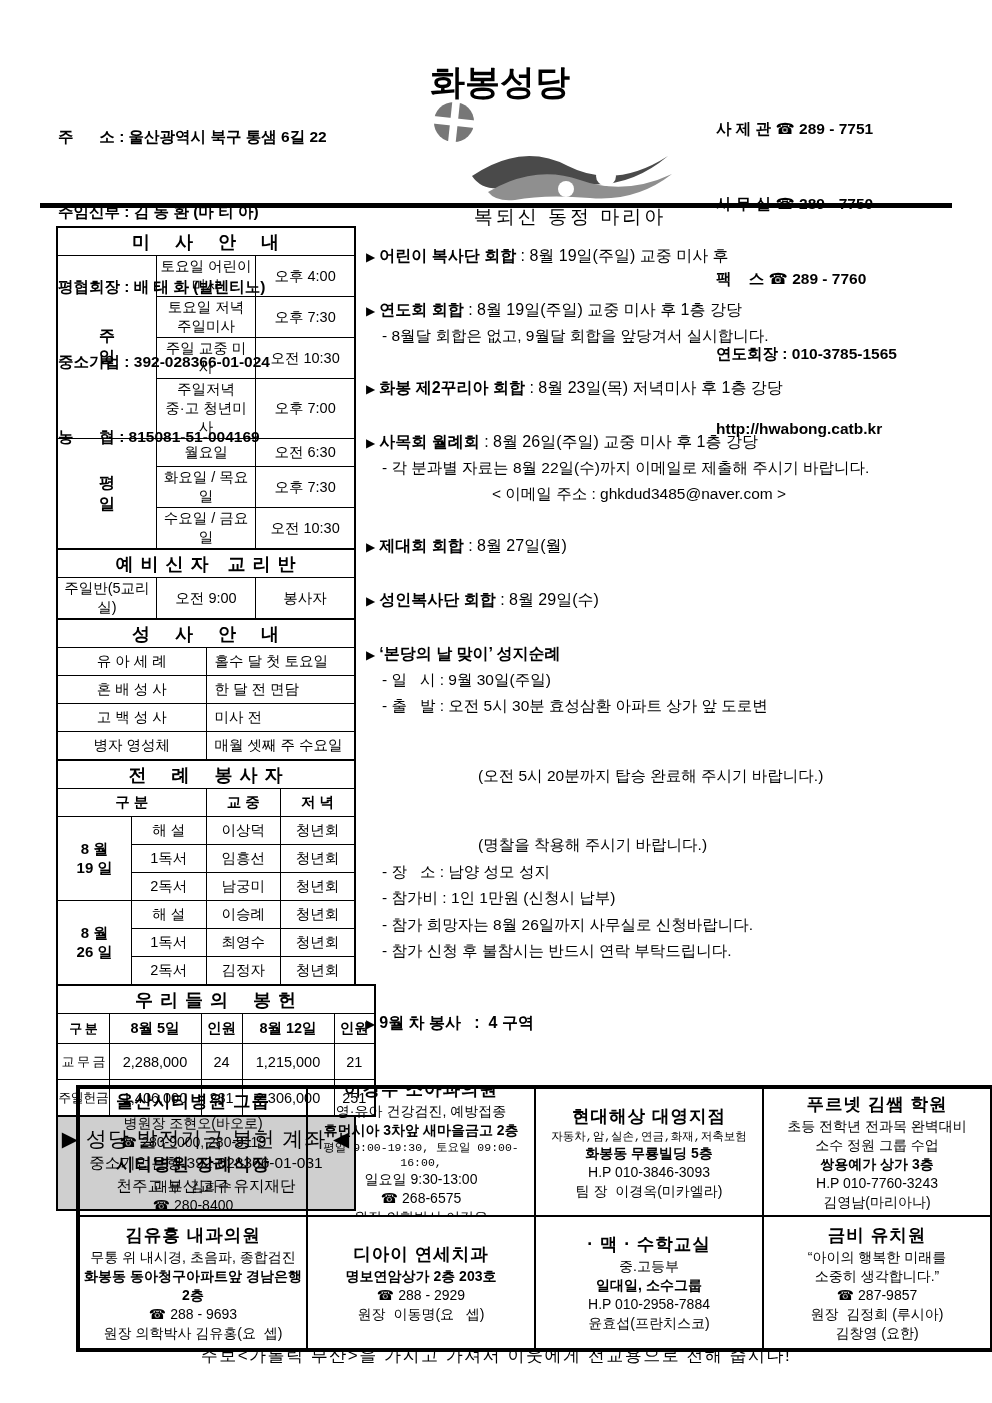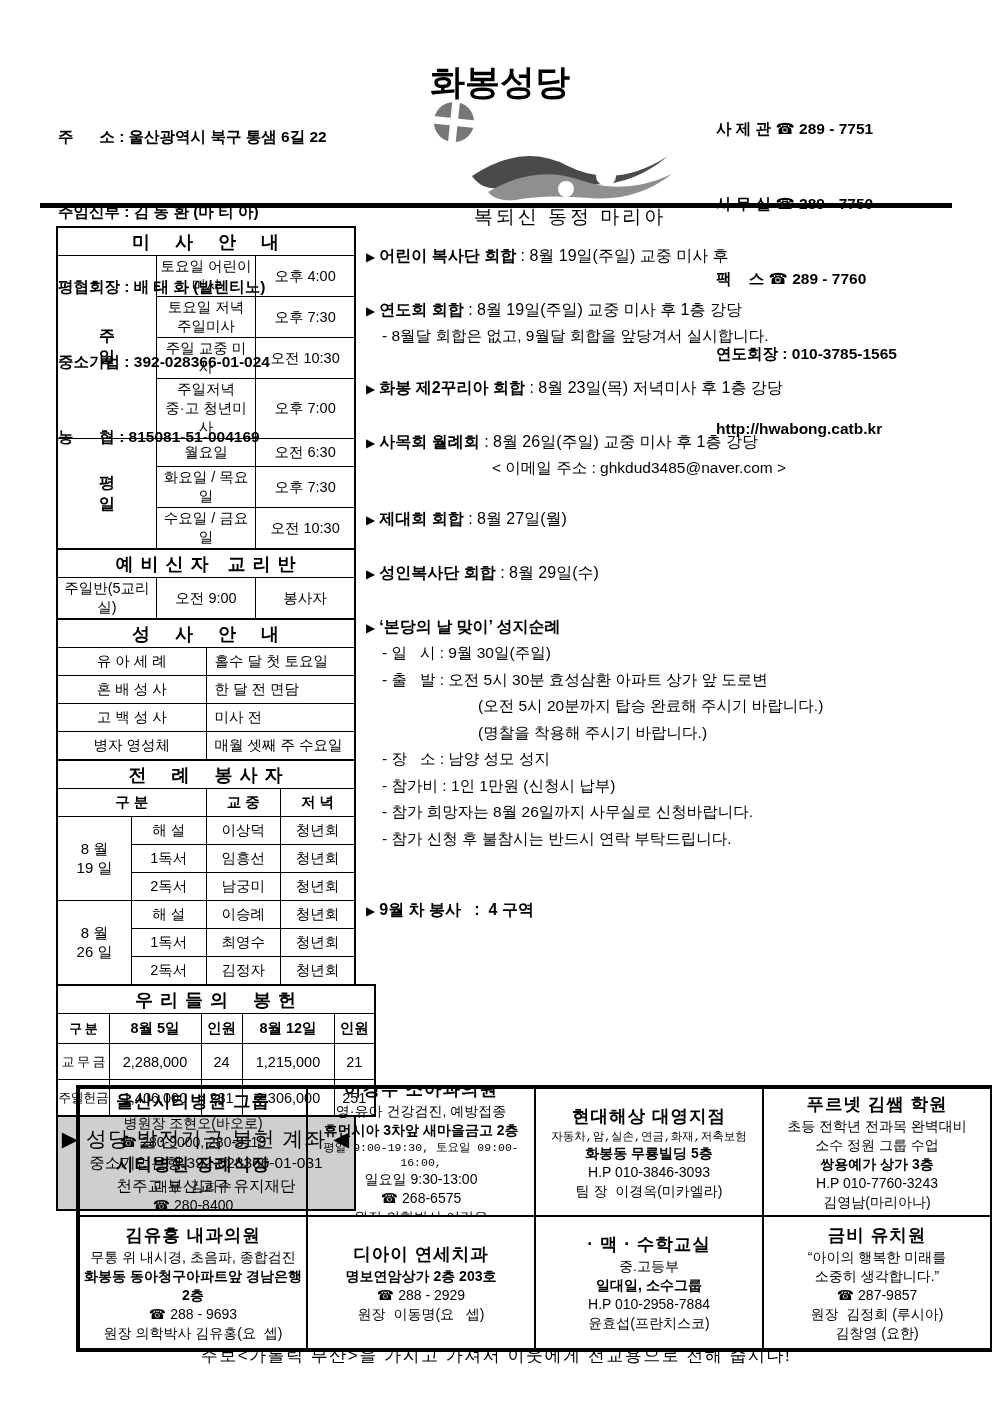--- a/index.html
+++ b/index.html
@@ -20,39 +20,39 @@
   .leftcol { position:absolute; left:56px; top:228px; width:300px; }
   table.tbl { border-collapse:collapse; width:100%; border:2px solid #000; margin-top:-2px; table-layout:fixed; }
   .tbl td { border:1px solid #000; font-size:14.5px; text-align:center; padding:1px 2px; height:25px; overflow:hidden; }
   .tbl td.ttl { font-weight:bold; font-size:18px; height:25px; white-space:pre; letter-spacing:1px; }
   .pre { white-space:pre-line; }
   td.grp { font-weight:bold; font-size:16px; width:26px; }
   .mass td.nm { width:172px; }
   .mass td.dbl { height:42px; }
   .sac td.lbl { width:108px; }
   .sac td.val { text-align:left; padding-left:8px; }
-  .srv td.date { width:58px; font-weight:normal; font-size:15px; }
+  .srv td.date { width:58px; font-weight:bold; font-size:15px; }
   .srv td.hd { font-weight:bold; }
   .off td.hd { font-weight:bold; font-size:14.5px; height:27px; }
   .off td { height:33px; }
   .off td.lbl { font-size:13px; letter-spacing:-0.5px; padding:1px 0; }
   .off col.c1 { width:52px; } .off col.c2 { width:92px; } .off col.c3 { width:41px; }
   .off col.c4 { width:92px; } .off col.c5 { width:41px; }
   .donation { border:2px solid #000; margin-top:-2px; background:#cfcfcf; text-align:center; padding:10px 2px 12px 2px; }
   .don1 { font-weight:normal; font-size:21px; letter-spacing:1px; line-height:24px; }
   .don2, .don3 { font-size:15.5px; line-height:23px; }
 
   
   .rightcol { position:absolute; left:366px; top:244px; width:616px; }
   .ann { margin-bottom:29px; }
   .ann-head { font-size:16px; line-height:23px; white-space:pre-wrap; }
   .bullet { font-size:12px; margin-right:4px; }
   .ann-title { font-weight:bold; }
   .sub { font-size:15.5px; line-height:26.5px; padding-left:16px; white-space:pre-wrap; }
-  .sub.indent { padding-left:112px; }
+  .sub.indent { padding-left:112px;margin-top:43px; }
   .sub.email  { padding-left:126px; }
   .mb-sm { margin-bottom:26px; }
   .mb-lg { margin-bottom:46px; }
 
   
   .ads { position:absolute; left:40px; top:1085px; width:912px; border:3px solid #000;
          display:grid; grid-template-columns:repeat(4,1fr); grid-template-rows:128px 133px;margin-left:36px; }
   .ad-cell { border:1.5px solid #000; display:flex; flex-direction:column; justify-content:center;
              align-items:center; text-align:center; padding:3px 2px; overflow:hidden; }
   .ad-line { font-size:14px; line-height:19px; white-space:pre-wrap; }
@@ -287,20 +287,21 @@
       <div class="ann-head"><span class="bullet">▶</span><span class="ann-title">연도회 회합</span><span> : 8월 19일(주일) 교중 미사 후 1층 강당</span></div>
       <div class="sub">- 8월달 회합은 없고, 9월달 회합을 앞당겨서 실시합니다.</div>
     </div>
 
     <div class="ann">
       <div class="ann-head"><span class="bullet">▶</span><span class="ann-title">화봉 제2꾸리아 회합</span><span> : 8월 23일(목) 저녁미사 후 1층 강당</span></div>
     </div>
 
     <div class="ann mb-sm">
       <div class="ann-head"><span class="bullet">▶</span><span class="ann-title">사목회 월례회</span><span> : 8월 26일(주일) 교중 미사 후 1층 강당</span></div>
+      <div class="sub">- 각 분과별 자료는 8월 22일(수)까지 이메일로 제출해 주시기 바랍니다.</div>
       <div class="sub email">&lt; 이메일 주소 : ghkdud3485@naver.com &gt;</div>
     </div>
 
     <div class="ann">
       <div class="ann-head"><span class="bullet">▶</span><span class="ann-title">제대회 회합</span><span> : 8월 27일(월)</span></div>
     </div>
 
     <div class="ann">
       <div class="ann-head"><span class="bullet">▶</span><span class="ann-title">성인복사단 회합</span><span> : 8월 29일(수)</span></div>
     </div>

